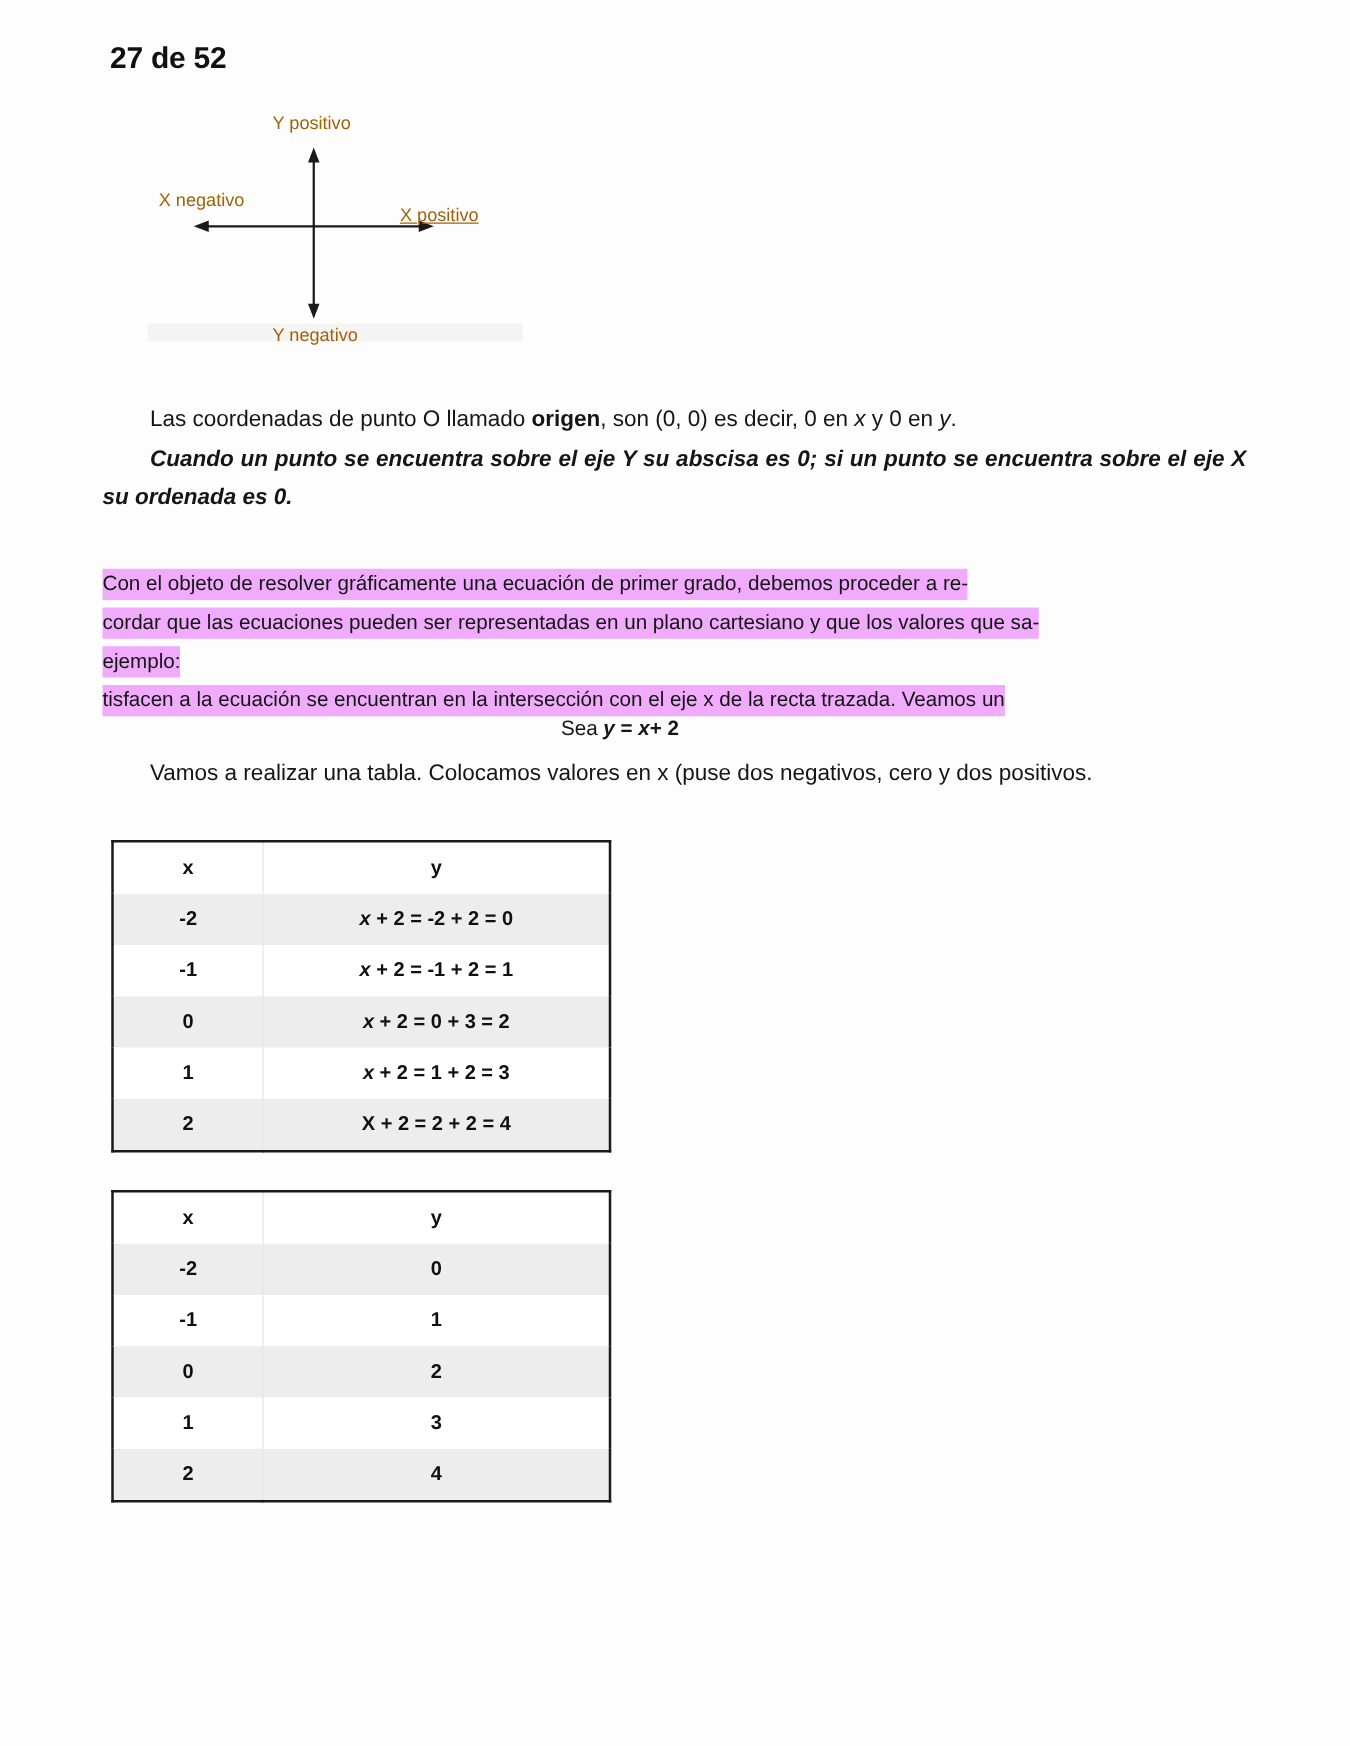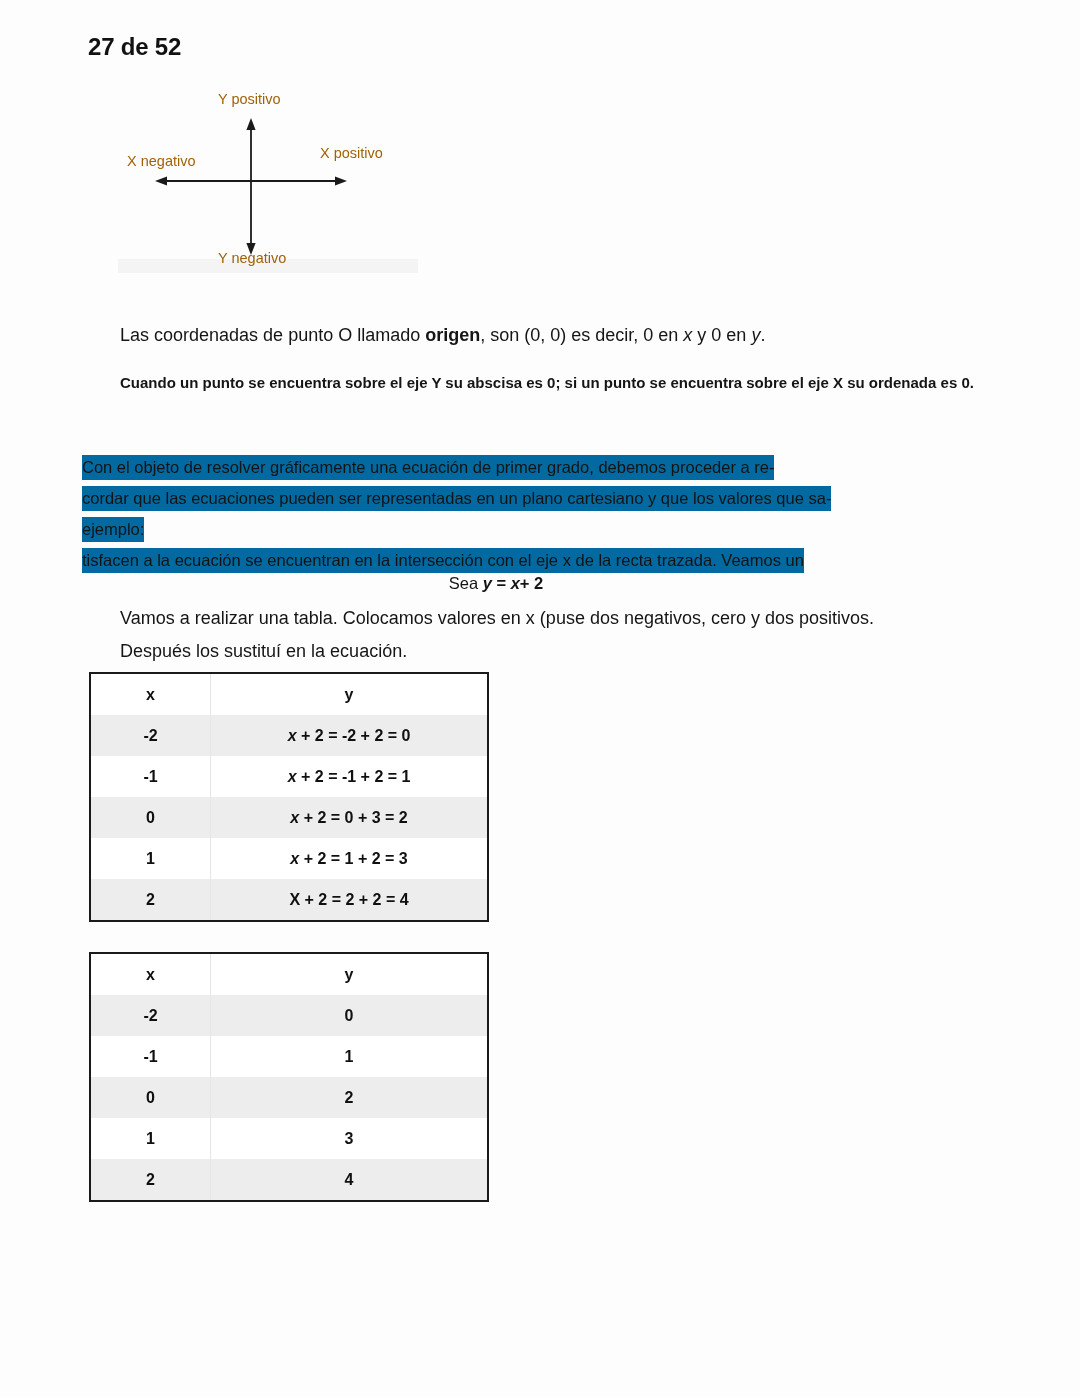--- a/index.html
+++ b/index.html
@@ -56,68 +56,69 @@
     overflow: visible;
   }
   .axis-label {
     position: absolute;
     font-size: 14.5px;
     color: #a16207;
     white-space: nowrap;
     font-family: "Liberation Sans", sans-serif;
   }
   .lbl-ypos { left: 100px; top: 6px; }
-  .lbl-yneg { left: 100px; top: 165px; }
+  .lbl-yneg { left: 100px; top: 176px; }
   .lbl-xneg { left: 9px;  top: 68px; }
-  .lbl-xpos { left: 202px; top: 60px; }
+  .lbl-xpos { left: 202px; top: 80px; text-decoration: underline; }
 
   
   .para {
     position: absolute;
     font-size: 18px;
     line-height: 26px;
     color: #151515;
     font-family: "Liberation Sans", sans-serif;
   }
   .p-coords {
     left: 120px;
     top: 322px;
     width: 880px;
   }
   .p-coords b { font-weight: bold; }
   .p-coords i { font-style: italic; }
 
   .p-bold-italic {
     left: 82px;
-    top: 368px;
+    top: 352px;
     width: 915px;
     font-weight: bold;
+    font-style: italic;
     line-height: 30px;
-    font-size: 15px;
+    font-size: 18px;
     text-align: justify;
   }
   .p-bold-italic .indent { display: inline-block; width: 38px; }
 
   
   .highlight-block {
     position: absolute;
     left: 82px;
     top: 452px;
     width: 935px;
     font-size: 16.5px;
     line-height: 31px;
     color: #141414;
     text-align: justify;
   }
   .highlight-block .hl-line {
     display: block;
     white-space: nowrap;
   }
   .highlight-block .hl {
-    background: #0369a1;
+    background: #f0abfc;
     padding: 3px 0 4px 0;
     box-decoration-break: clone;
     -webkit-box-decoration-break: clone;
   }
 
   .p-sea {
     left: 0px;
     top: 570px;
     width: 992px;
     text-align: center;
@@ -218,21 +219,20 @@
     <span class="hl-line"><span class="hl">cordar que las ecuaciones pueden ser representadas en un plano cartesiano y que los valores que sa-</span></span>
     <span class="hl-line"><span class="hl">ejemplo:</span></span>
     <span class="hl-line"><span class="hl">tisfacen a la ecuación se encuentran en la intersección con el eje x de la recta trazada. Veamos un</span></span>
   </div>
 
   <div class="para p-sea">
     <span>Sea </span><i>y</i><b> = </b><i>x</i><b>+ 2</b>
   </div>
 
   <div class="para p-vamos">Vamos a realizar una tabla. Colocamos valores en x (puse dos negativos, cero y dos positivos.</div>
-  <div class="para p-despues">Después los sustituí en la ecuación.</div>
 
   <table class="dtable" id="table1">
     <colgroup>
         <col class="col-x">
         <col class="col-y">
       </colgroup>
     <tbody>
       <tr class="hdr">
         <td class="cell-x">x</td>
         <td class="cell-y">y</td>

